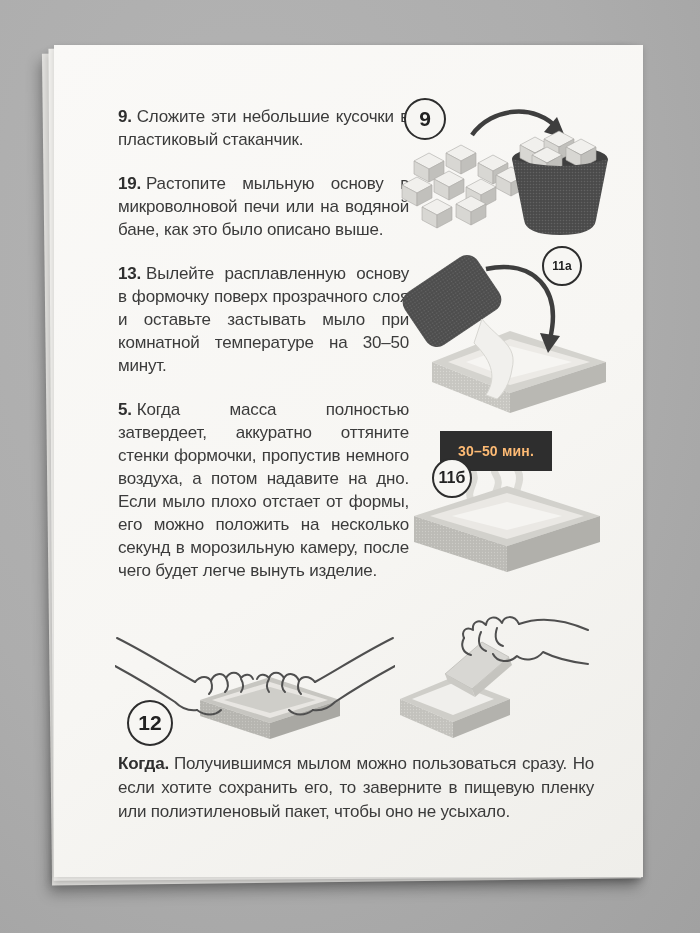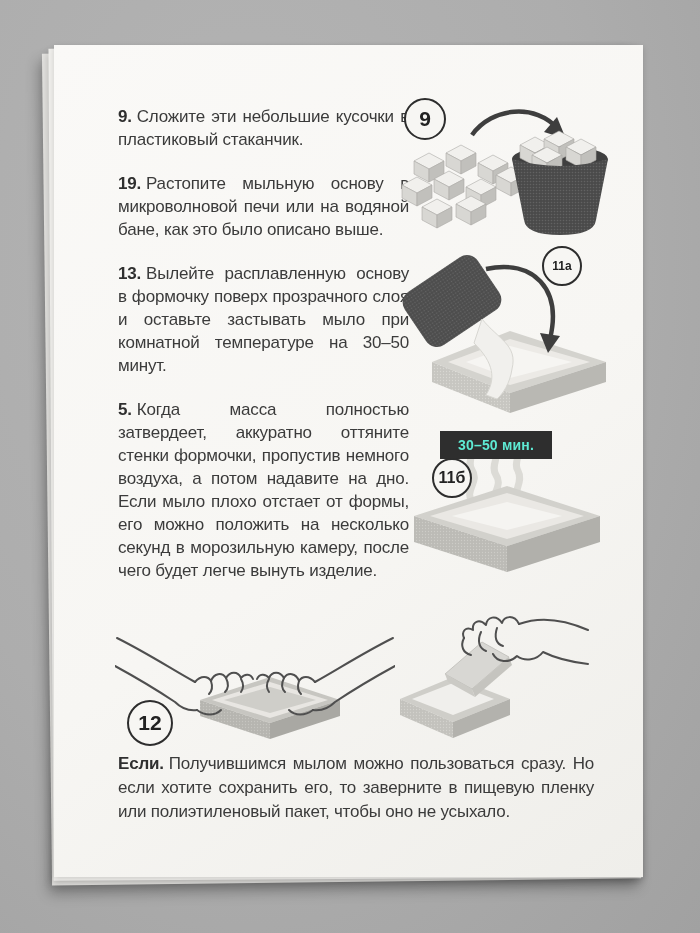--- a/index.html
+++ b/index.html
@@ -37,22 +37,22 @@
     position:absolute;border:2.5px solid #2d2d2d;border-radius:50%;
     background:var(--paper);color:#222;font-weight:bold;
     display:flex;align-items:center;justify-content:center;z-index:3;
   }
   .c9   {left:350px;top:53px; width:42px;height:42px;font-size:21px;}
   .c11a {left:488px;top:201px;width:40px;height:40px;font-size:12px;}
   .c11b {left:354px;top:413px;width:40px;height:40px;font-size:16px;margin-left:24px;}
   .c12  {left:73px; top:655px;width:46px;height:46px;font-size:21px;}
   
   .time-badge{
-    position:absolute;left:386px;top:386px;width:112px;height:28px;background:var(--badge);
-    color:#5eead4;font-size:14px;font-weight:bold;display:flex;align-items:center;
+    position:absolute;left:386px;top:386px;width:112px;height:40px;background:var(--badge);
+    color:#fdba74;font-size:14px;font-weight:bold;display:flex;align-items:center;
     justify-content:center;letter-spacing:.2px;z-index:2;
   }
   .fig{position:absolute;z-index:1;}
   .fig9 {left:346px;top:48px;}
   .fig11a{left:346px;top:202px;}
   .fig11b{left:346px;top:395px;}
   .fig12L{left:61px;top:573px;}
   .fig12R{left:331px;top:555px;}
   .hand{stroke:var(--line);stroke-width:2;fill:none;stroke-linecap:round;stroke-linejoin:round;}
 </style>
@@ -219,16 +219,16 @@
         <path d="M203,64 C186,62 170,58 158,52 c-6,8 -18,10 -26,4 c-8,8 -20,6 -24,-2"></path>
       </g>
     </svg>
 
     <div class="circle-label c9">9</div>
     <div class="circle-label c11a">11а</div>
     <div class="circle-label c11b">11б</div>
     <div class="circle-label c12">12</div>
     <div class="time-badge">30–50 мин.</div>
 
-    <p class="tip"><span class="tip-label">Если.</span><span>Получившимся мылом можно пользоваться сразу. Но если хотите сохранить его, то заверните в пищевую пленку или полиэтиленовый пакет, чтобы оно не усыхало.</span></p>
+    <p class="tip"><span class="tip-label">Когда.</span><span>Получившимся мылом можно пользоваться сразу. Но если хотите сохранить его, то заверните в пищевую пленку или полиэтиленовый пакет, чтобы оно не усыхало.</span></p>
 
   </div>
 </div>
 
 </body></html>

